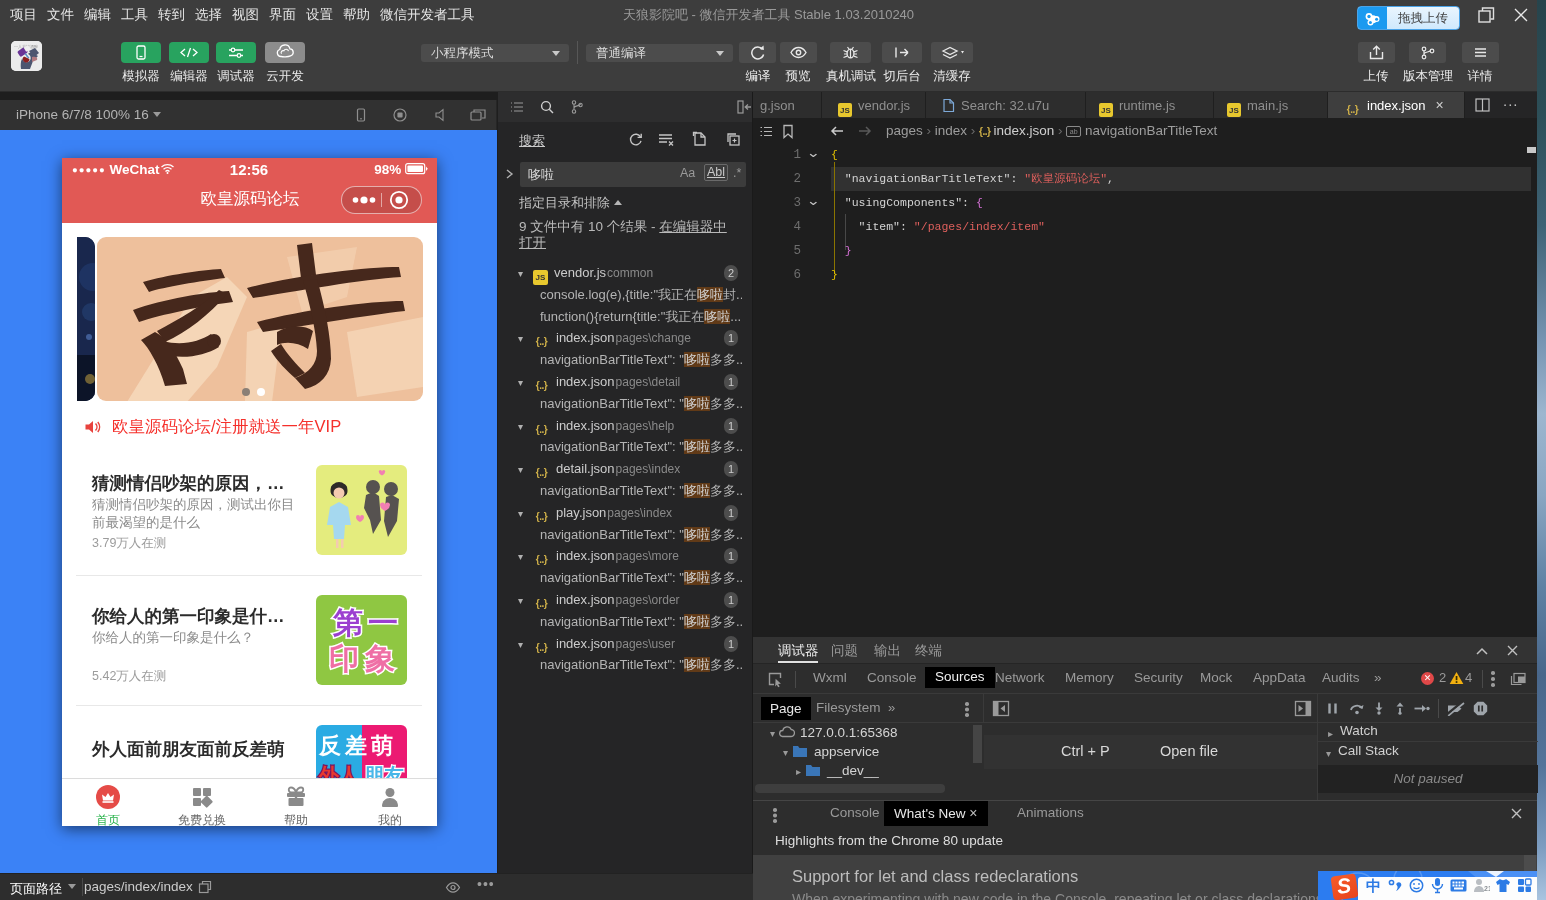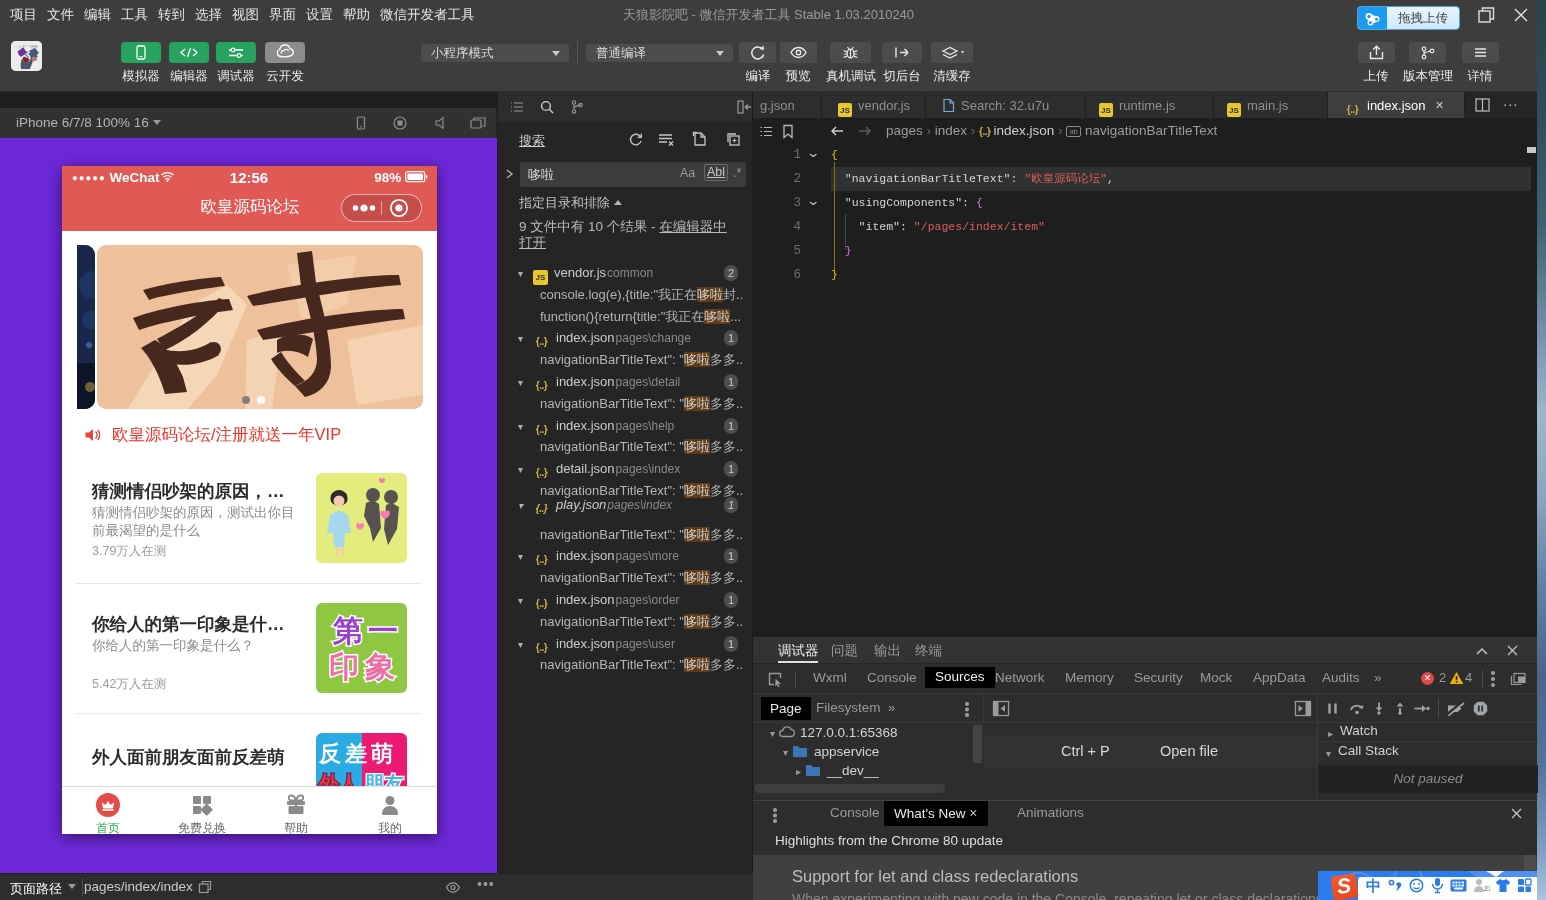--- a/index.html
+++ b/index.html
@@ -196,21 +196,21 @@
       </div>
     <div class="tlabel" style="left:1400px;width:56px;">版本管理</div>
     <div class="ibtn" style="left:1462px;">
         <svg width="37" height="21" viewBox="0 0 37 21">
           <path d="M13 7 h11 M13 10.5 h11 M13 14 h11" stroke="#e8e8e8" stroke-width="1.4"></path>
         </svg>
       </div>
     <div class="tlabel" style="left:1460px;width:40px;">详情</div>
   </div>
 
-  <div id="sim" class="abs" style="left:0;top:108px;width:497px;height:781px;background:#6d28d9;">
+  <div id="sim" class="abs" style="left:0;top:100px;width:497px;height:781px;background:#3b82f6;">
     <div class="abs" style="left:0;top:0;width:497px;height:30px;background:#313131;border-right:1px solid #262626;">
       <div class="abs" style="left:16px;top:0;height:30px;line-height:30px;color:#b4b4b4;font-size:13.5px;">iPhone 6/7/8 100% 16 <span style="display:inline-block;vertical-align:2px;width:0;height:0;border-left:4px solid transparent;border-right:4px solid transparent;border-top:5px solid #9a9a9a;"></span></div>
       <svg class="abs" style="left:353px;top:7px;" width="16" height="16" viewBox="0 0 16 16">
           <rect x="4.5" y="2" width="7" height="12" rx="1.2" fill="none" stroke="#8f8f8f" stroke-width="1.2"></rect>
           <path d="M7 11.8 h2" stroke="#8f8f8f"></path>
         </svg>
       <svg class="abs" style="left:392px;top:7px;" width="16" height="16" viewBox="0 0 16 16">
           <circle cx="8" cy="8" r="6" fill="none" stroke="#8f8f8f" stroke-width="1.2"></circle>
           <rect x="5.4" y="5.4" width="5.2" height="5.2" rx="1" fill="#8f8f8f"></rect>
         </svg>
@@ -451,21 +451,21 @@
       <div class="mrow" style="top:21.8px;">console.log(e),{title:"我正在<hl>哆啦</hl>封...</div>
       <div class="mrow" style="top:43.6px;">function(){return{title:"我正在<hl>哆啦</hl>...</div>
       <div class="frow" style="top:65.4px;"><span class="tw">▾</span><span class="fic json">{..}</span><span class="fn">index.json</span><span class="fm">pages\change</span><span class="bdg">1</span></div>
       <div class="mrow" style="top:87.2px;">navigationBarTitleText": "<hl>哆啦</hl>多多...</div>
       <div class="frow" style="top:109.0px;"><span class="tw">▾</span><span class="fic json">{..}</span><span class="fn">index.json</span><span class="fm">pages\detail</span><span class="bdg">1</span></div>
       <div class="mrow" style="top:130.8px;">navigationBarTitleText": "<hl>哆啦</hl>多多...</div>
       <div class="frow" style="top:152.6px;"><span class="tw">▾</span><span class="fic json">{..}</span><span class="fn">index.json</span><span class="fm">pages\help</span><span class="bdg">1</span></div>
       <div class="mrow" style="top:174.4px;">navigationBarTitleText": "<hl>哆啦</hl>多多...</div>
       <div class="frow" style="top:196.2px;"><span class="tw">▾</span><span class="fic json">{..}</span><span class="fn">detail.json</span><span class="fm">pages\index</span><span class="bdg">1</span></div>
       <div class="mrow" style="top:218.0px;">navigationBarTitleText": "<hl>哆啦</hl>多多...</div>
-      <div class="frow" style="top:232px;font-style:italic;"><span class="tw">▾</span><span class="fic json">{..}</span><span class="fn">play.json</span><span class="fm">pages\index</span><span class="bdg">1</span></div>
+      <div class="frow" style="top:240px;"><span class="tw">▾</span><span class="fic json">{..}</span><span class="fn">play.json</span><span class="fm">pages\index</span><span class="bdg">1</span></div>
       <div class="mrow" style="top:261.6px;">navigationBarTitleText": "<hl>哆啦</hl>多多...</div>
       <div class="frow" style="top:283.4px;"><span class="tw">▾</span><span class="fic json">{..}</span><span class="fn">index.json</span><span class="fm">pages\more</span><span class="bdg">1</span></div>
       <div class="mrow" style="top:305.2px;">navigationBarTitleText": "<hl>哆啦</hl>多多...</div>
       <div class="frow" style="top:327.0px;"><span class="tw">▾</span><span class="fic json">{..}</span><span class="fn">index.json</span><span class="fm">pages\order</span><span class="bdg">1</span></div>
       <div class="mrow" style="top:348.8px;">navigationBarTitleText": "<hl>哆啦</hl>多多...</div>
       <div class="frow" style="top:370.6px;"><span class="tw">▾</span><span class="fic json">{..}</span><span class="fn">index.json</span><span class="fm">pages\user</span><span class="bdg">1</span></div>
       <div class="mrow" style="top:392.4px;">navigationBarTitleText": "<hl>哆啦</hl>多多...</div>
     </div>
   </div>
 

